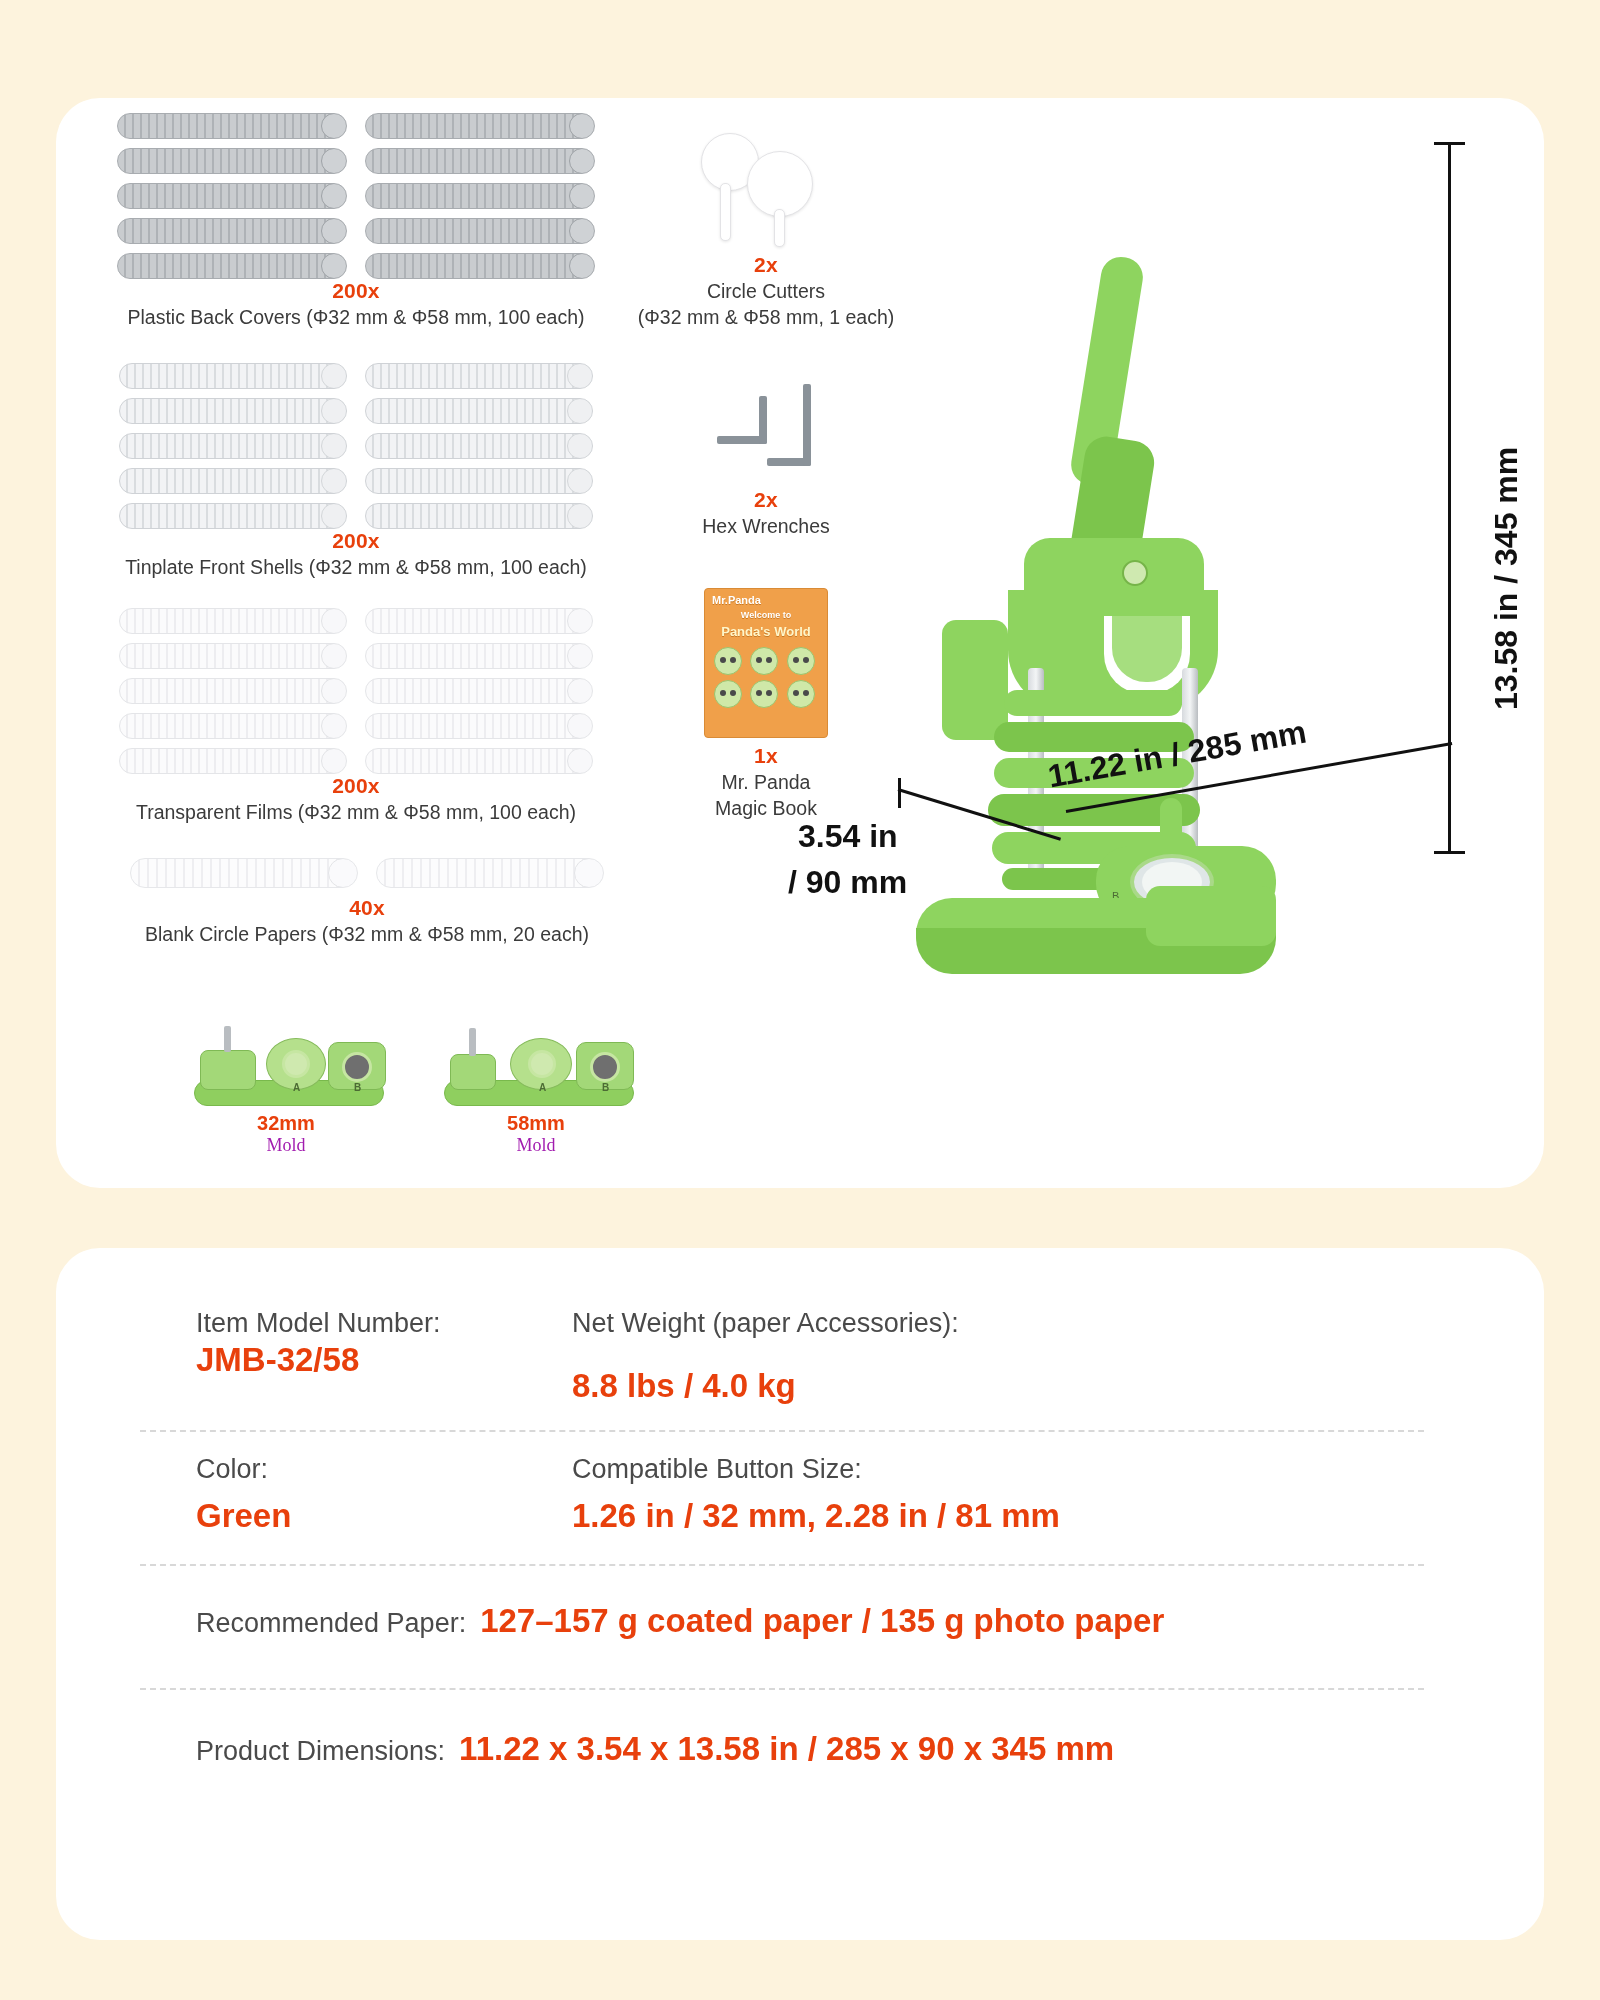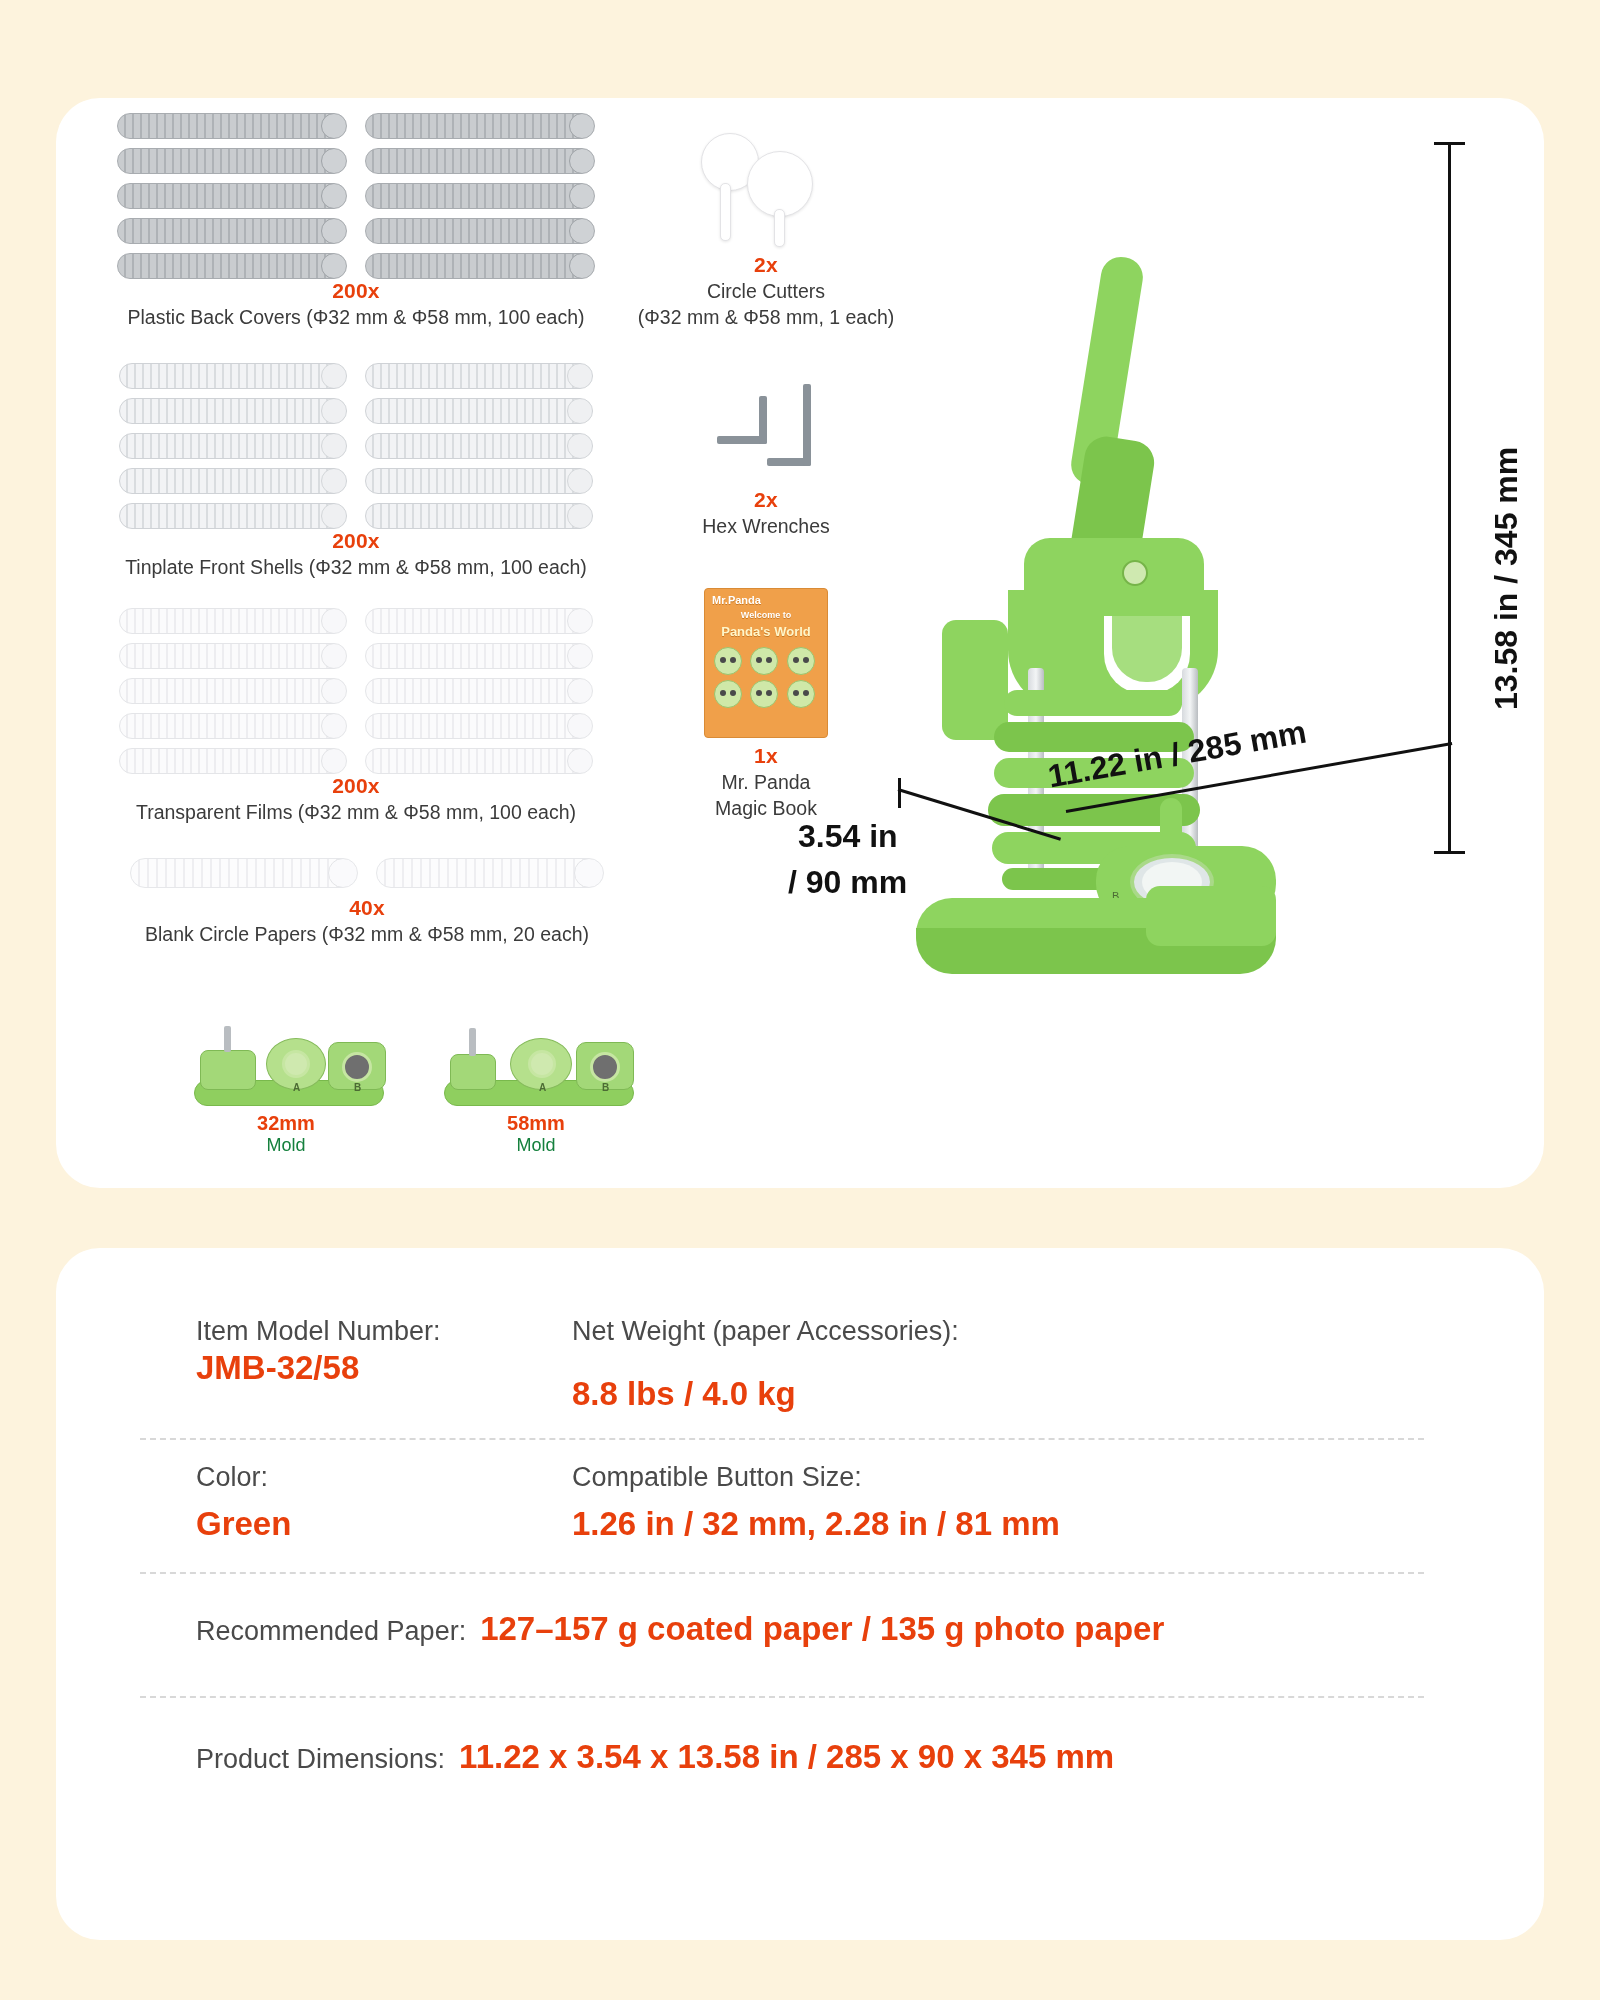--- a/index.html
+++ b/index.html
@@ -142,21 +142,21 @@
     background:#b5e08c; border:1px solid #86bb5c;
   }
   .mold-stem {
     position:absolute; background:#b9bdc1; border-radius:2px;
   }
   .mold-letter {
     position:absolute; font-size:10px; color:#4c6b34; font-weight:bold;
   }
   .mold-label { position:absolute; text-align:center; width:100%; top:104px; }
   .mold-label .num { color:#e8400c; font-weight:bold; font-size:20px; }
-  .mold-label .txt { color:#15803d; font-size:18px; }
+  .mold-label .txt { color:#a21caf; font-size:18px;font-family:Liberation Serif, serif; }
 
   
   .machine { position:absolute; left:860px; top:140px; width:470px; height:820px; }
   .m { position:absolute; }
   .green  { background:#8ed45f; }
   .green2 { background:#7cc54c; }
   .green3 { background:#a6de7f; }
   .metal  { background:linear-gradient(to right,#d7dade,#f3f5f6,#b9bdc1); }
 
   
@@ -164,21 +164,21 @@
   .dim-text {
     position:absolute; color:#111; font-size:32px; font-weight:bold;
     white-space:nowrap;
   }
   .dim-vert {
     transform:rotate(-90deg); transform-origin:left top;
   }
   .dim-diag { transform-origin:left center; }
 
   
-  .spec { position:absolute; left:0; top:12px; width:100%; height:100%; padding:46px 56px; }
+  .spec { position:absolute; left:0; top:4px; width:100%; height:100%; padding:46px 56px; }
   .spec-row { position:relative; }
   .spec-sep {
     border-top:2px dashed #d8d8d8;
     margin:0;
   }
   .lbl { color:#4a4a4a; font-size:27px; }
   .val { color:#e8400c; font-size:33px; font-weight:bold; }
   .blk { display:inline-block; vertical-align:top; }
   .inline-pair { display:flex; align-items:baseline; gap:14px; }
 </style>

